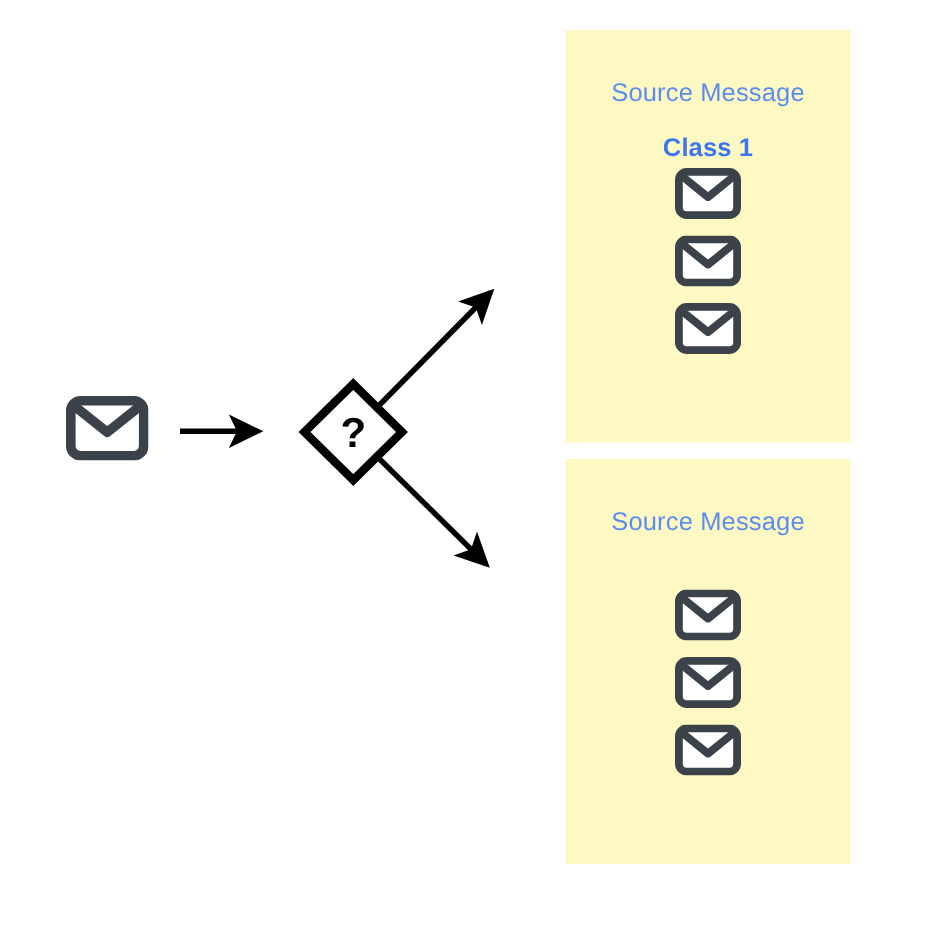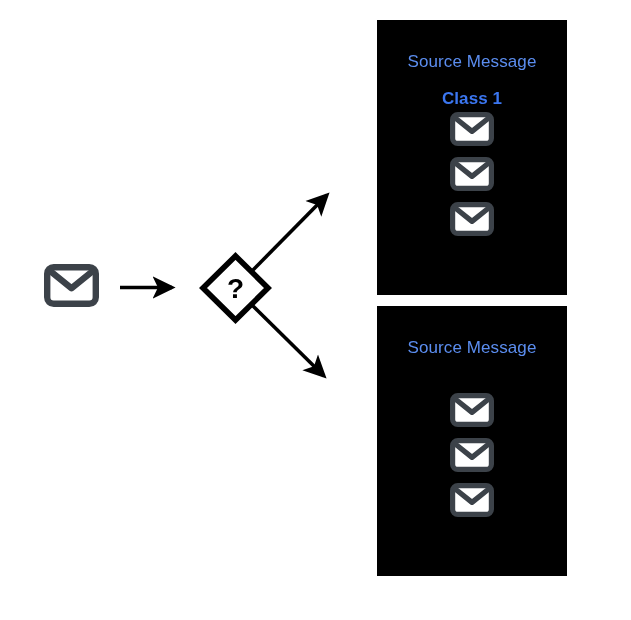--- a/index.html
+++ b/index.html
@@ -15,21 +15,21 @@
     overflow: hidden;
   }
   #canvas {
     position: absolute;
     left: 0; top: 0;
     width: 631px;
     height: 620px;
   }
   .panel {
     position: absolute;
-    background: #000000;
+    background: #fef9c3;
     box-sizing: border-box;
   }
   #panel-1 {
     left: 377px; top: 20px; width: 190px; height: 275px;
   }
   #panel-2 {
     left: 377px; top: 306px; width: 190px; height: 270px;
   }
   .panel-title {
     position: absolute;

